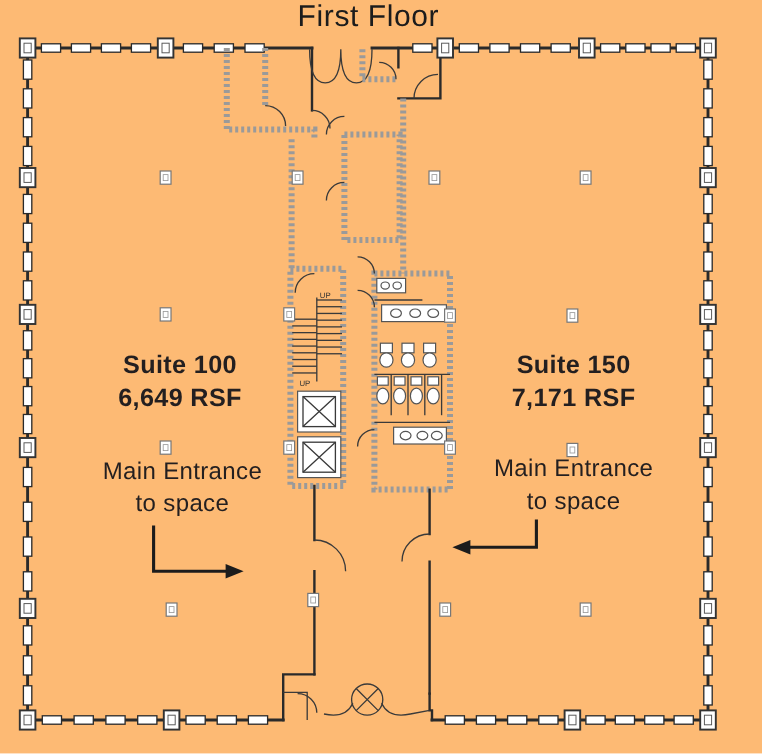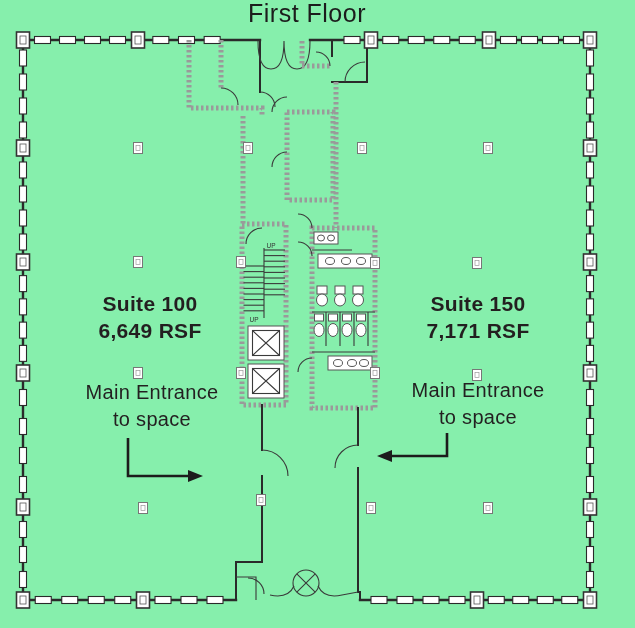--- a/index.html
+++ b/index.html
@@ -1,16 +1,16 @@
 <!DOCTYPE html>
 <html><head>
 <meta charset="utf-8">
 <style>
   html,body{margin:0;padding:0;background:#fff;}
-  .stage{position:relative;width:635px;height:628px;background:#86efac;overflow:hidden;
+  .stage{position:relative;width:635px;height:628px;background:#fdba74;overflow:hidden;
          font-family:"Liberation Sans",sans-serif;}
   svg{display:block;}
   .wall{stroke:#2a2a2a;stroke-width:2.4;fill:none;stroke-linecap:square;}
   .wall2{stroke:#2a2a2a;stroke-width:2;fill:none;stroke-linecap:square;}
   .hatch{stroke:#9a9a9a;stroke-width:5;fill:none;stroke-dasharray:2.5 2.5;stroke-linecap:butt;}
   .thin{stroke:#3a3a3a;stroke-width:1.1;fill:none;}
   .fix{stroke:#555;stroke-width:1;fill:#fff;}
   .win{fill:#fff;stroke:#2a2a2a;stroke-width:1.1;}
   .arrow{stroke:#1c1c1c;stroke-width:2.6;fill:none;}
   .ahead{fill:#1c1c1c;stroke:none;}

